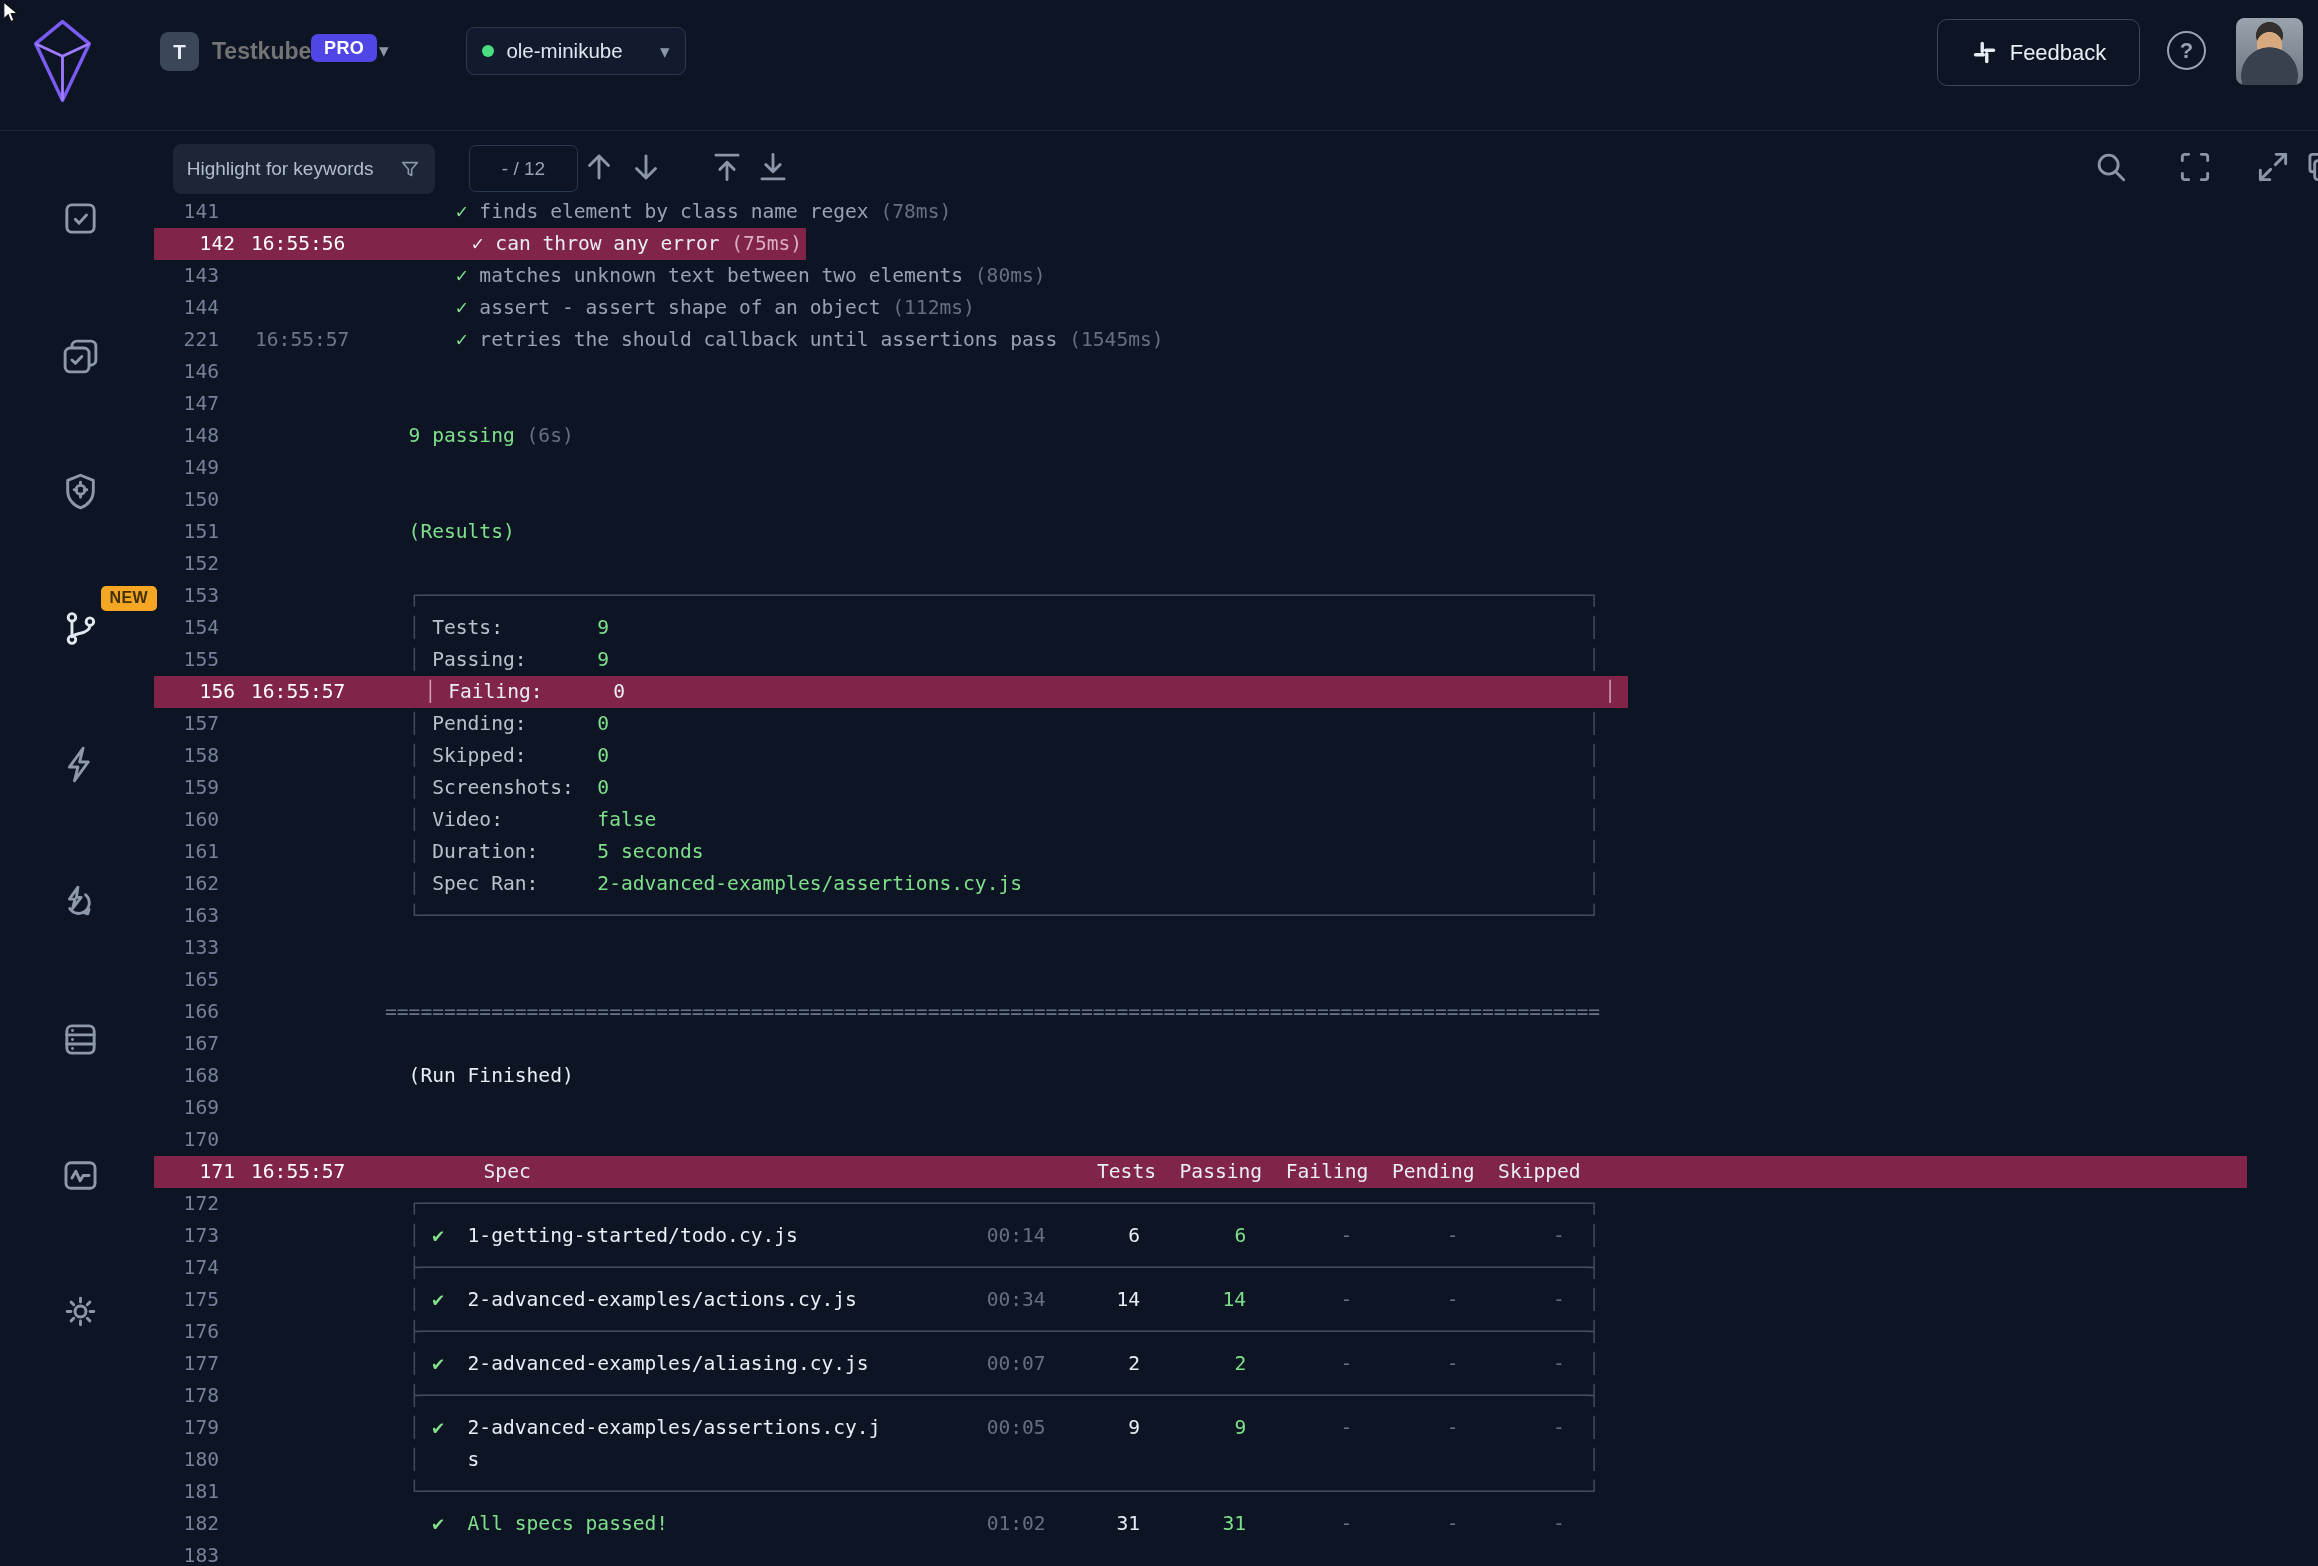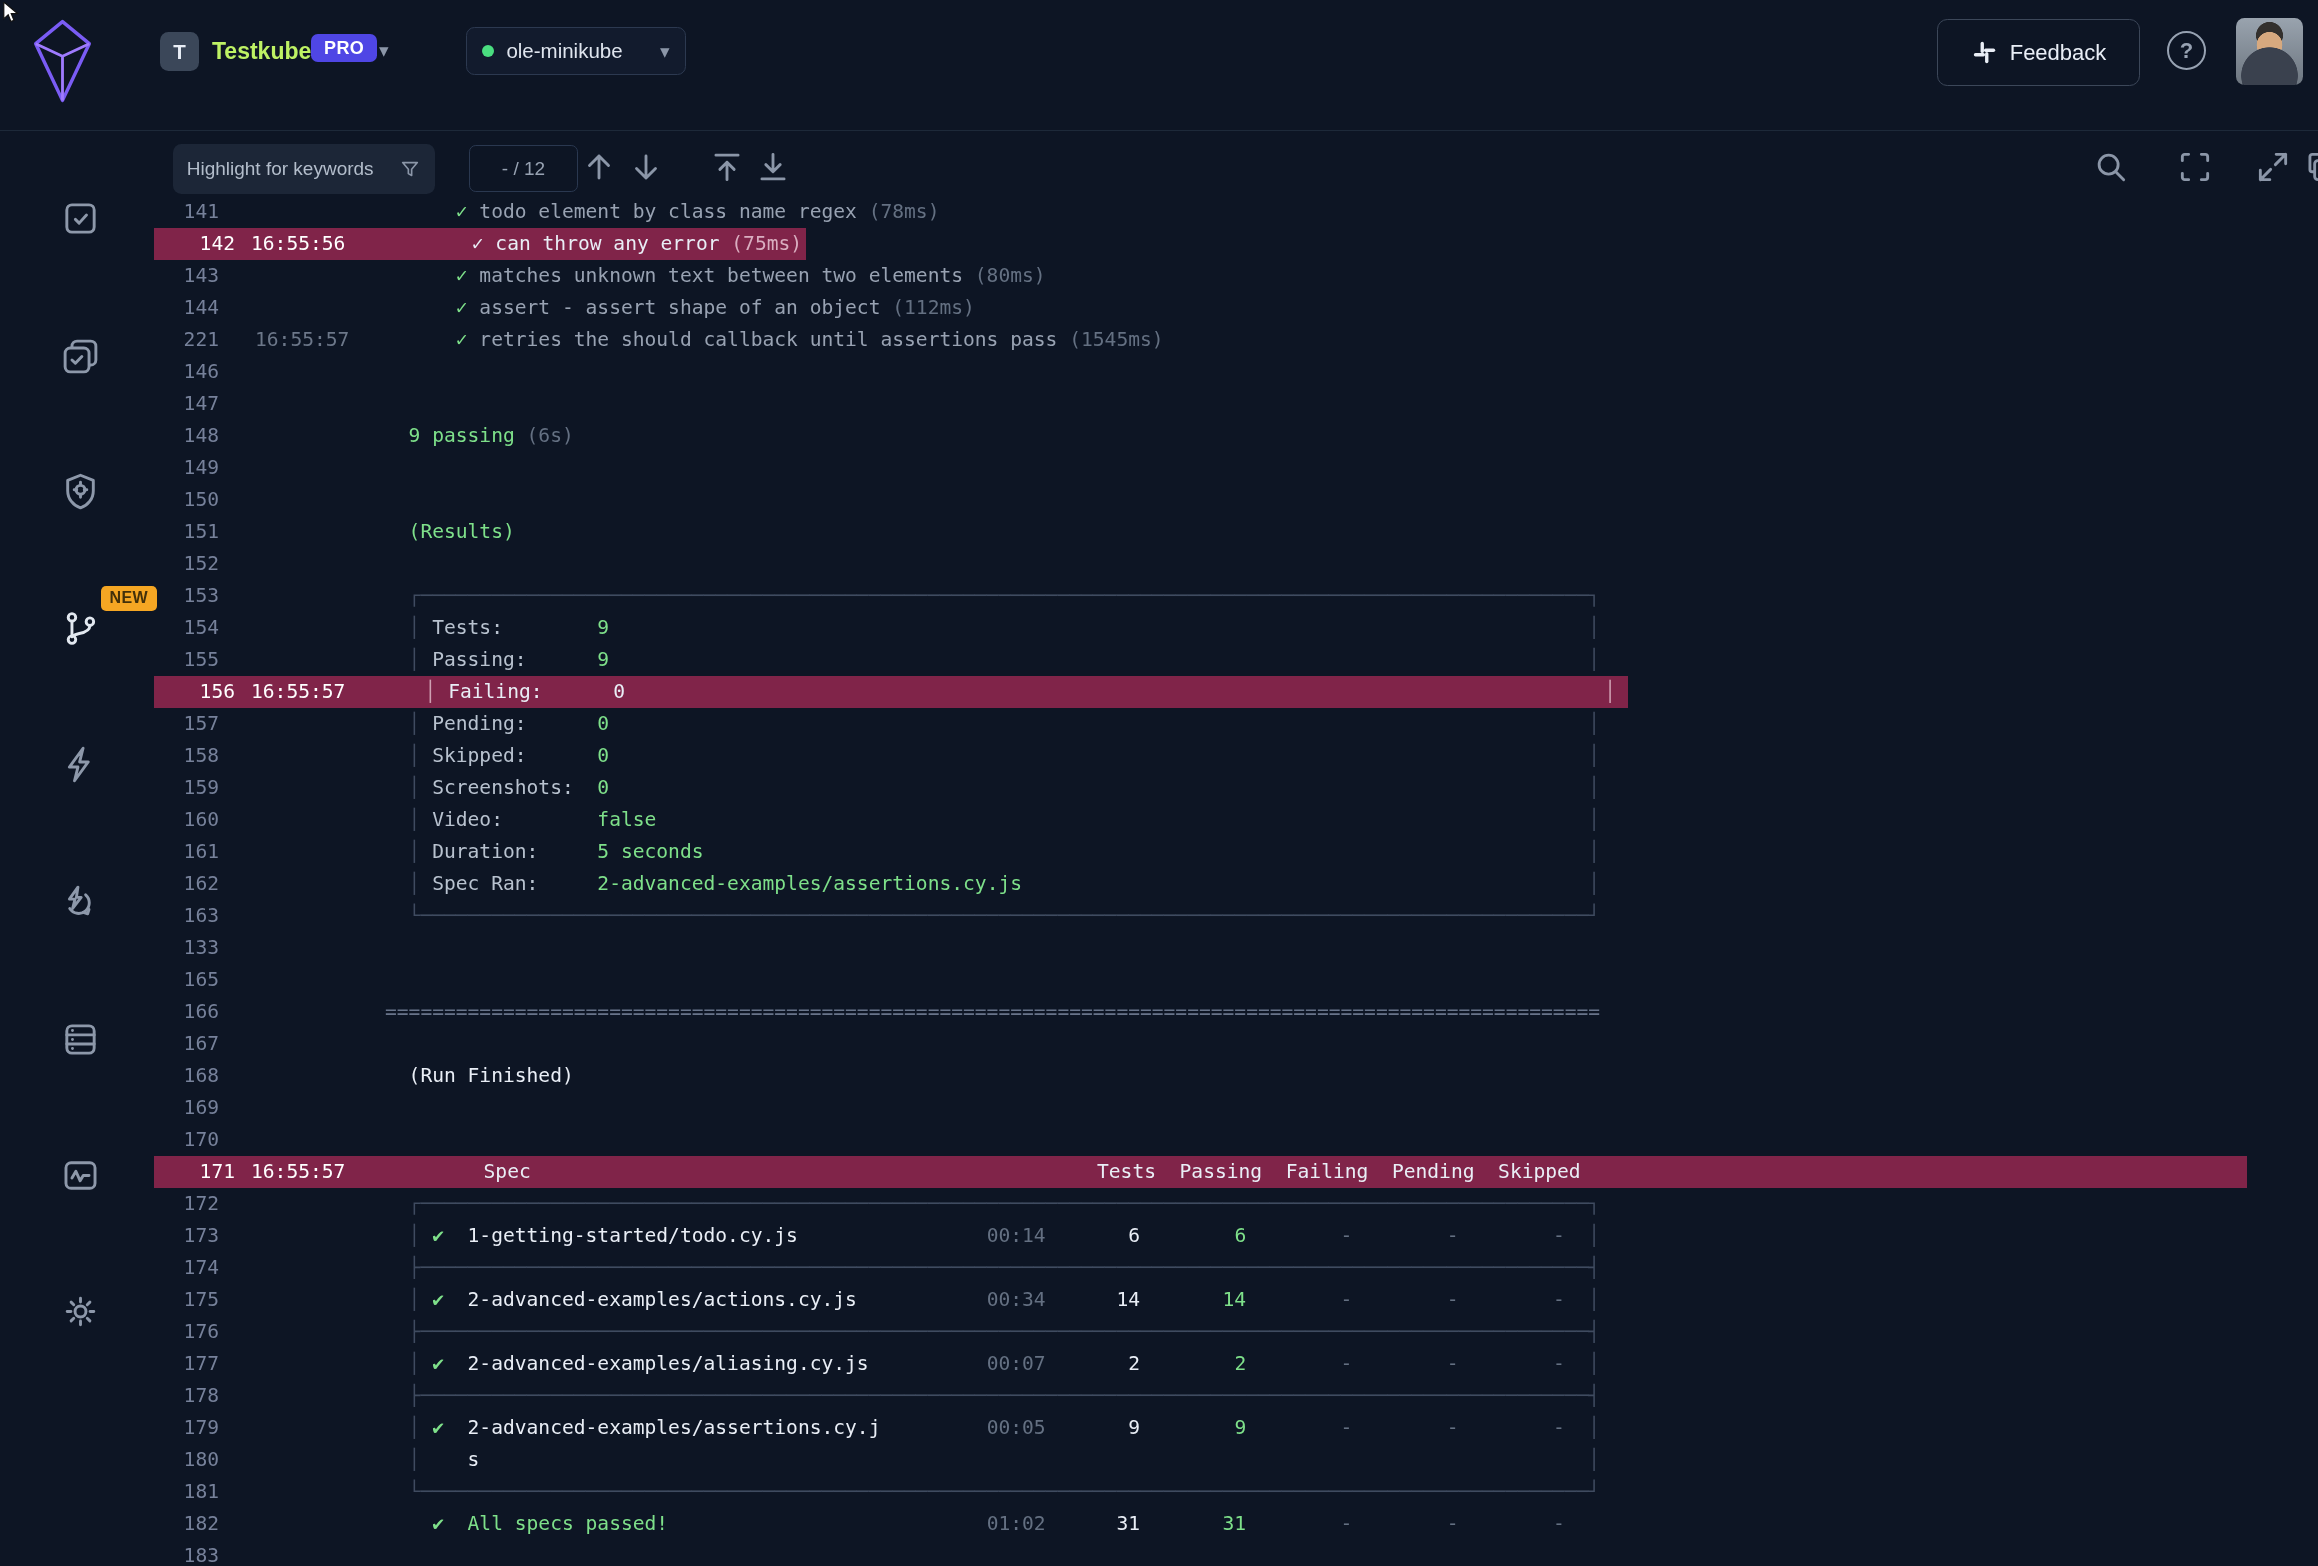--- a/index.html
+++ b/index.html
@@ -6,21 +6,21 @@
   .app{position:relative;width:2319px;height:1567px;background:#0d1524;
        font-family:"Liberation Sans",sans-serif;color:#e9eef6;overflow:hidden;}
 
   
   .topbar{position:absolute;left:0;top:0;width:2319px;height:130px;
           background:#0d1524;border-bottom:0.9px solid #1d2939;z-index:5;}
   .logo{position:absolute;left:31px;top:13.7px;}
   .tbadge{position:absolute;left:160px;top:32px;width:39px;height:39px;border-radius:8.5px;
           background:#3b4759;color:#e9eef6;font-size:20.5px;font-weight:bold;
           display:flex;align-items:center;justify-content:center;}
-  .brandname{position:absolute;left:212px;top:38px;font-size:23px;font-weight:600;color:#bef264;}
+  .brandname{position:absolute;left:212px;top:38px;font-size:23px;font-weight:600;color:#737373;}
   .probadge{position:absolute;left:311px;top:34px;height:28px;padding:0 13px;border-radius:6.8px;
             background:#4f46e5;color:#fff;font-size:18px;font-weight:bold;letter-spacing:0.4px;
             display:flex;align-items:center;}
   .chev{color:#8b96a8;font-size:19px;}
   .brandchev{position:absolute;left:379px;top:39px;}
   .envpill{position:absolute;left:466px;top:27px;width:220px;height:48px;border-radius:8.5px;
            border:0.9px solid #2c3950;background:#121b2d;display:flex;align-items:center;
            box-sizing:border-box;padding:0 15.4px;gap:12px;}
   .envdot{width:12px;height:12px;border-radius:50%;background:#4ade80;flex:0 0 auto;}
   .envname{font-size:20.5px;color:#dfe5ee;flex:1 1 auto;}
@@ -234,21 +234,21 @@
     <svg viewBox="0 0 24 24">
         <rect x="8" y="8" width="12" height="12" rx="2"></rect>
         <path d="M16 8V5.5A1.5 1.5 0 0014.5 4H6.5A1.5 1.5 0 005 5.5v8A1.5 1.5 0 006.5 15H8"></path>
       </svg>
   </div>
 
   <div class="log" id="log-lines">
       <div class="log-row">
         <span class="num">141</span>
         <span class="ts"></span>
-        <span class="txt"><span class="s-t">      </span><span class="s-ok">✓</span><span class="s-t"> todo element by class name regex </span><span class="s-dim">(78ms)</span></span>
+        <span class="txt"><span class="s-t">      </span><span class="s-ok">✓</span><span class="s-t"> finds element by class name regex </span><span class="s-dim">(78ms)</span></span>
       </div>
       <div class="log-row hl" style="--hlw: 652px;">
         <span class="num">142</span>
         <span class="ts">16:55:56</span>
         <span class="txt"><span class="s-w">      ✓ can throw any error </span><span class="s-hdim">(75ms)</span></span>
       </div>
       <div class="log-row">
         <span class="num">143</span>
         <span class="ts"></span>
         <span class="txt"><span class="s-t">      </span><span class="s-ok">✓</span><span class="s-t"> matches unknown text between two elements </span><span class="s-dim">(80ms)</span></span>

